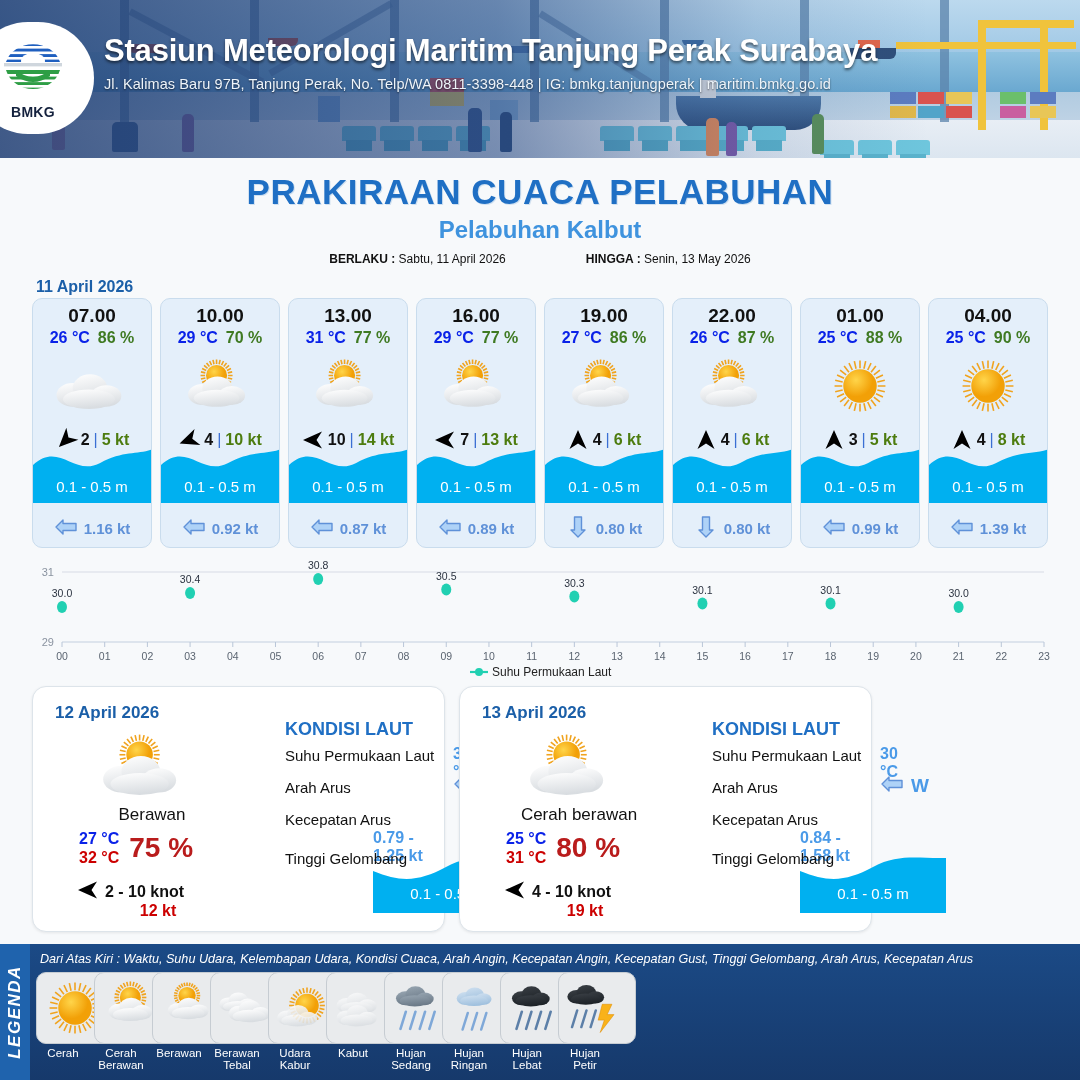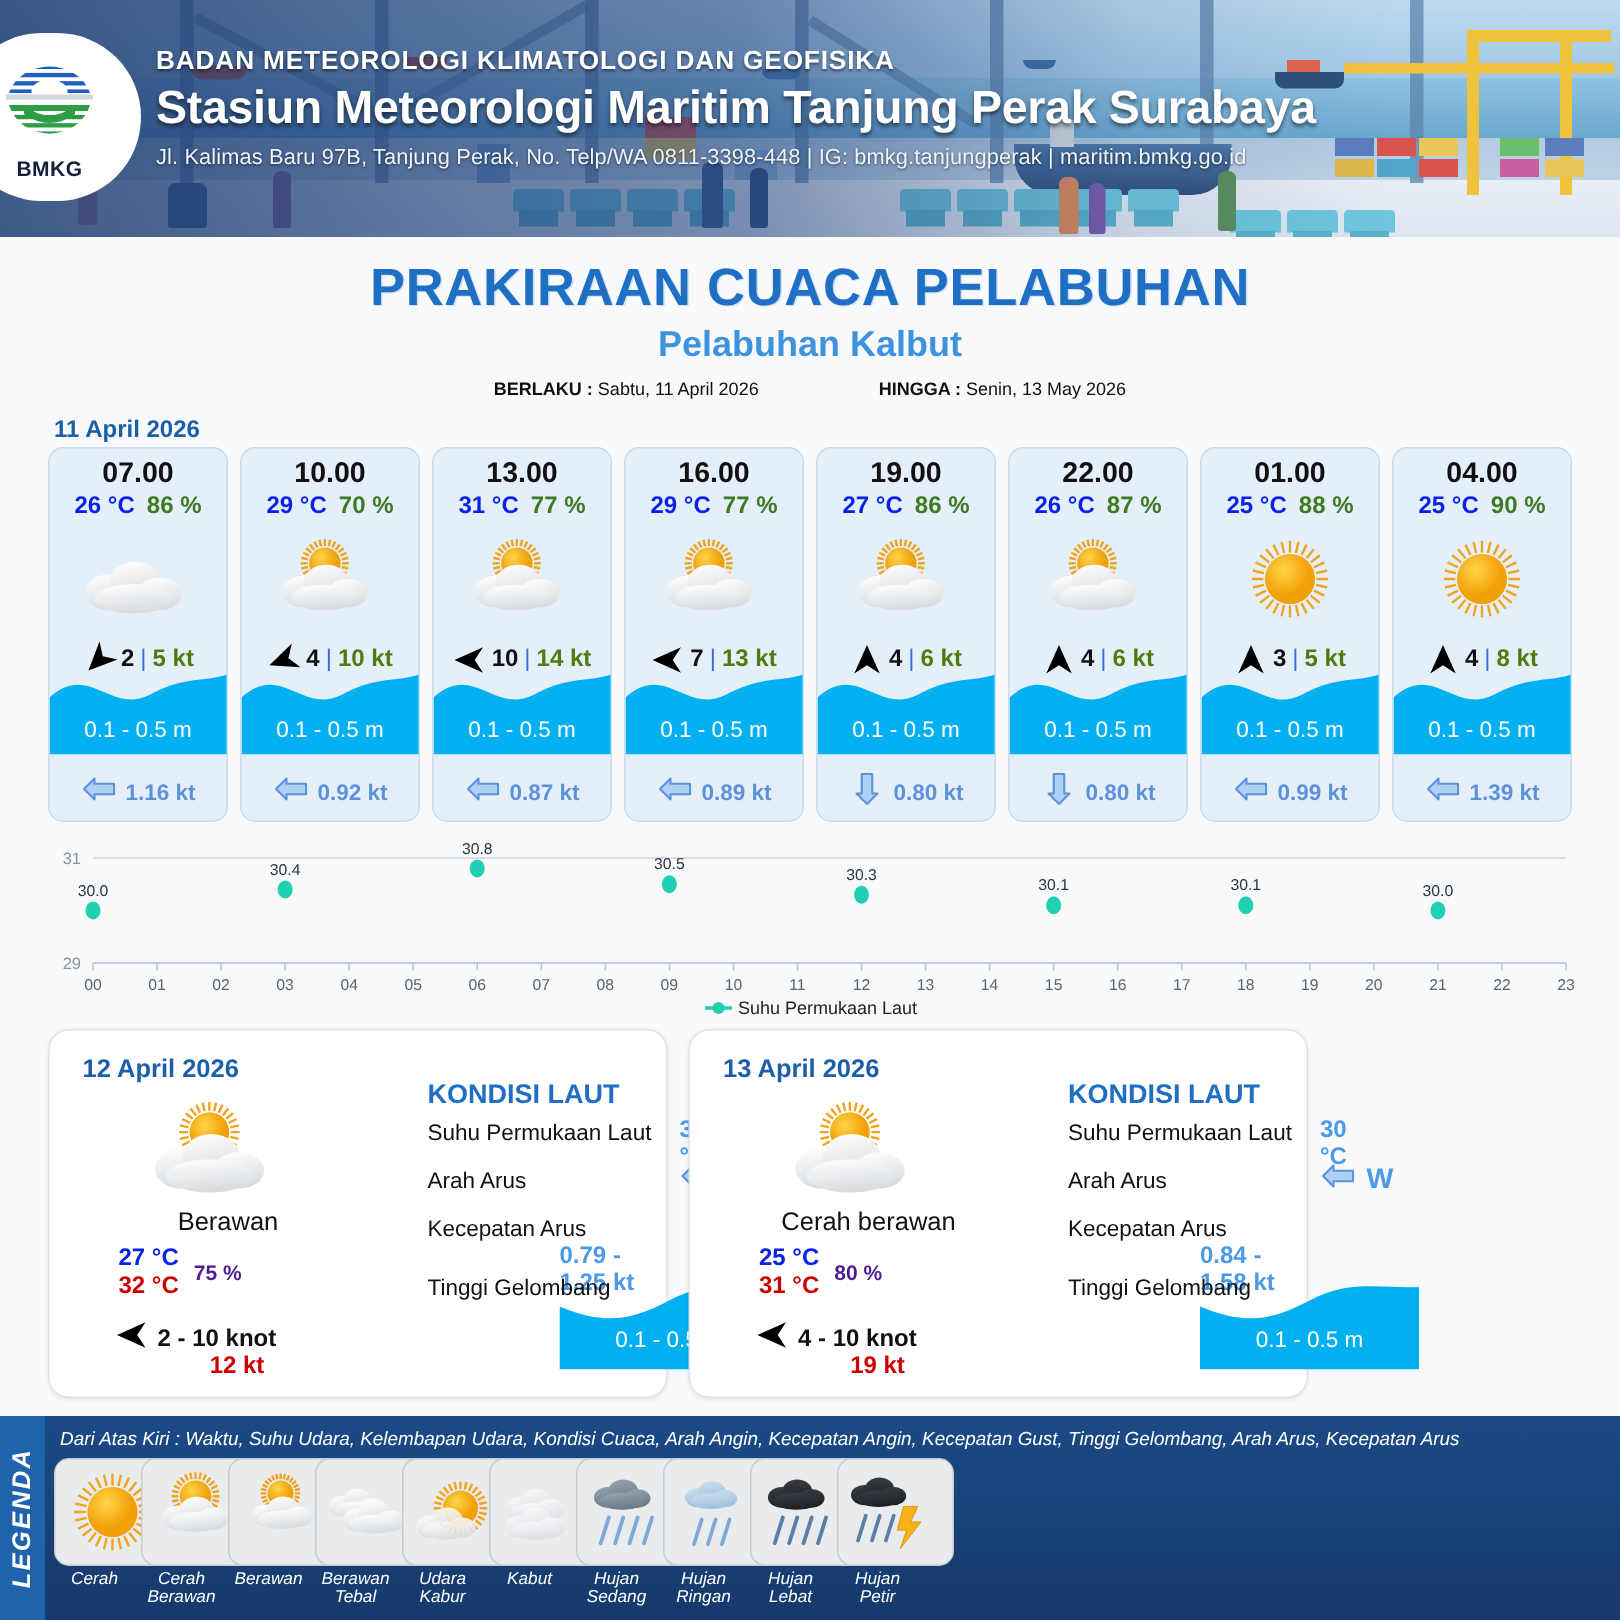--- a/index.html
+++ b/index.html
@@ -100,21 +100,21 @@
   .dpanel { width:501px; height:246px; background:#fff; border:1px solid #dde4ea;
     border-radius:14px; box-shadow:0 1px 3px rgba(0,0,0,.08); position:relative; }
   .dp-date { position:absolute; left:22px; top:16px; font-size:17px; font-weight:bold; color:#1b5fa8; }
   .dp-icon { position:absolute; left:56px; top:42px; }
   .dp-cond { position:absolute; left:0; top:118px; width:238px; text-align:center;
     font-size:17px; color:#111; }
   .dp-temps { position:absolute; left:46px; top:142px; display:flex; align-items:center; gap:10px; }
   .dp-tcol { display:flex; flex-direction:column; font-size:16px; font-weight:bold; line-height:19px; }
   .dp-tmin { color:#0a22e8; }
   .dp-tmax { color:#cc0000; }
-  .dp-hum { font-size:14px; font-weight:bold; color:#4c1d95; }
+  .dp-hum { font-size:28px; font-weight:bold; color:#b91c1c; }
   .dp-wind { position:absolute; left:44px; top:192px; display:flex; align-items:center; gap:6px;
     font-size:16px; font-weight:bold; color:#111; }
   .dp-gust { position:absolute; left:0; top:215px; width:250px; text-align:center;
     font-size:16px; font-weight:bold; color:#cc0000; }
   .dp-secttl { position:absolute; left:252px; top:32px; font-size:18px; font-weight:bold; color:#1f6fc4; }
   .dp-row { position:absolute; left:252px; font-size:15px; color:#111; }
   .dp-val { position:absolute; font-size:16px; font-weight:bold; color:#4a9ae8; }
   .dp-wave { position:absolute; }
   .dp-wavetxt { position:absolute; color:#fff; font-size:15px; text-align:center; }
 
@@ -122,21 +122,21 @@
   .legendbar { position:absolute; left:0; top:944px; width:1080px; height:136px;
     background:linear-gradient(180deg,#1b4a86,#16396b); }
   .legenda-tab { position:absolute; left:0; top:0; width:30px; height:136px;
     background:#1f63ad; display:flex; align-items:center; justify-content:center; }
   .legenda-txt { transform:rotate(-90deg); white-space:nowrap; color:#fff;
     font-size:17px; font-weight:bold; font-style:italic; letter-spacing:1.5px; }
   .legend-note { position:absolute; left:40px; top:8px; width:1035px; color:#fff;
     font-size:12.6px; font-style:italic; }
   .legend-items { position:absolute; left:36px; top:28px; width:1040px;
     display:flex; gap:4px; }
-  .litem { width:54px;font-style:italic; }
+  .litem { width:54px; }
   .libox { width:78px; height:72px; background:#e9ebed; border:1px solid #c6ccd2;
     border-radius:10px; display:flex; align-items:center; justify-content:center; }
   .litxt { text-align:center; color:#fff; font-size:11.5px; margin-top:3px; }
 </style>
 </head>
 <body>
 
 <div class="banner">
   <div class="banner-scene">
     <div class="sky"></div>
@@ -225,21 +225,20 @@
           <rect x="8" y="43.5" width="58" height="2.6" fill="#fff"></rect>
           <rect x="8" y="49" width="58" height="2.6" fill="#fff"></rect>
           <path d="M20 34 Q37 48 54 34 L54 40 Q37 52 20 40 Z" fill="#2e9e45"></path>
         </g>
       </svg>
       <div class="logo-label">BMKG</div>
     </div>
   </div>
 
   <div class="hdr-text">
-    <div class="hdr-line1">BADAN METEOROLOGI KLIMATOLOGI DAN GEOFISIKA</div>
     <div class="hdr-line2">Stasiun Meteorologi Maritim Tanjung Perak Surabaya</div>
     <div class="hdr-line3">Jl. Kalimas Baru 97B, Tanjung Perak, No. Telp/WA 0811-3398-448 | IG: bmkg.tanjungperak | maritim.bmkg.go.id</div>
   </div>
 </div>
 
 <div class="title-main">PRAKIRAAN CUACA PELABUHAN</div>
 <div class="title-sub">Pelabuhan Kalbut</div>
 <div class="validity">
   <div>
     <b>BERLAKU :</b>

